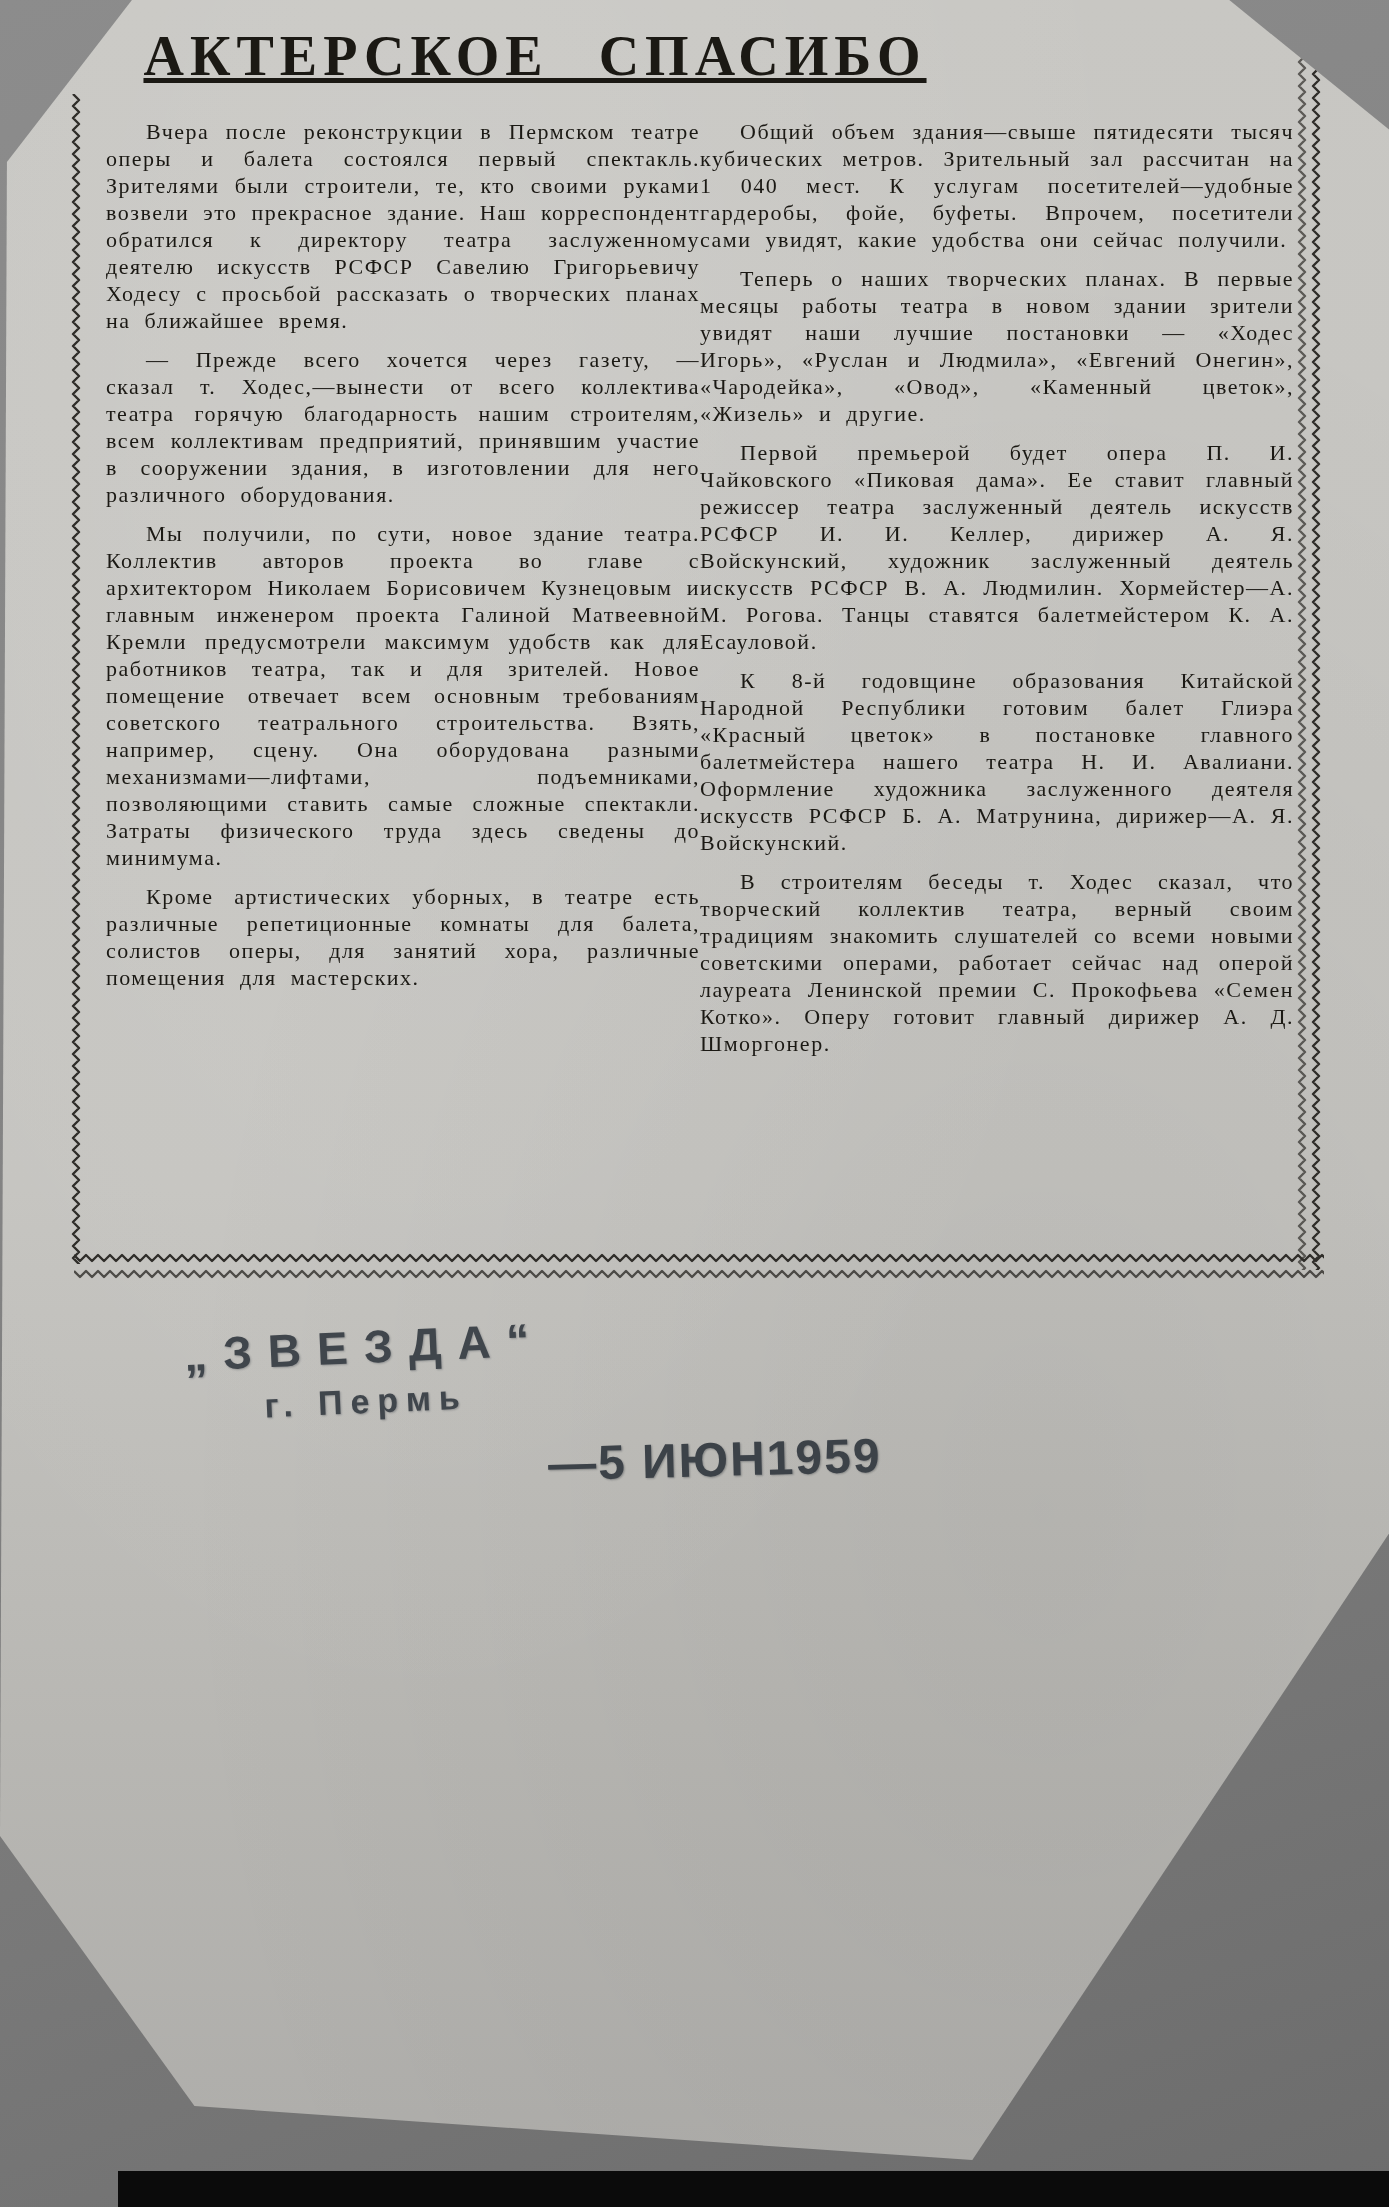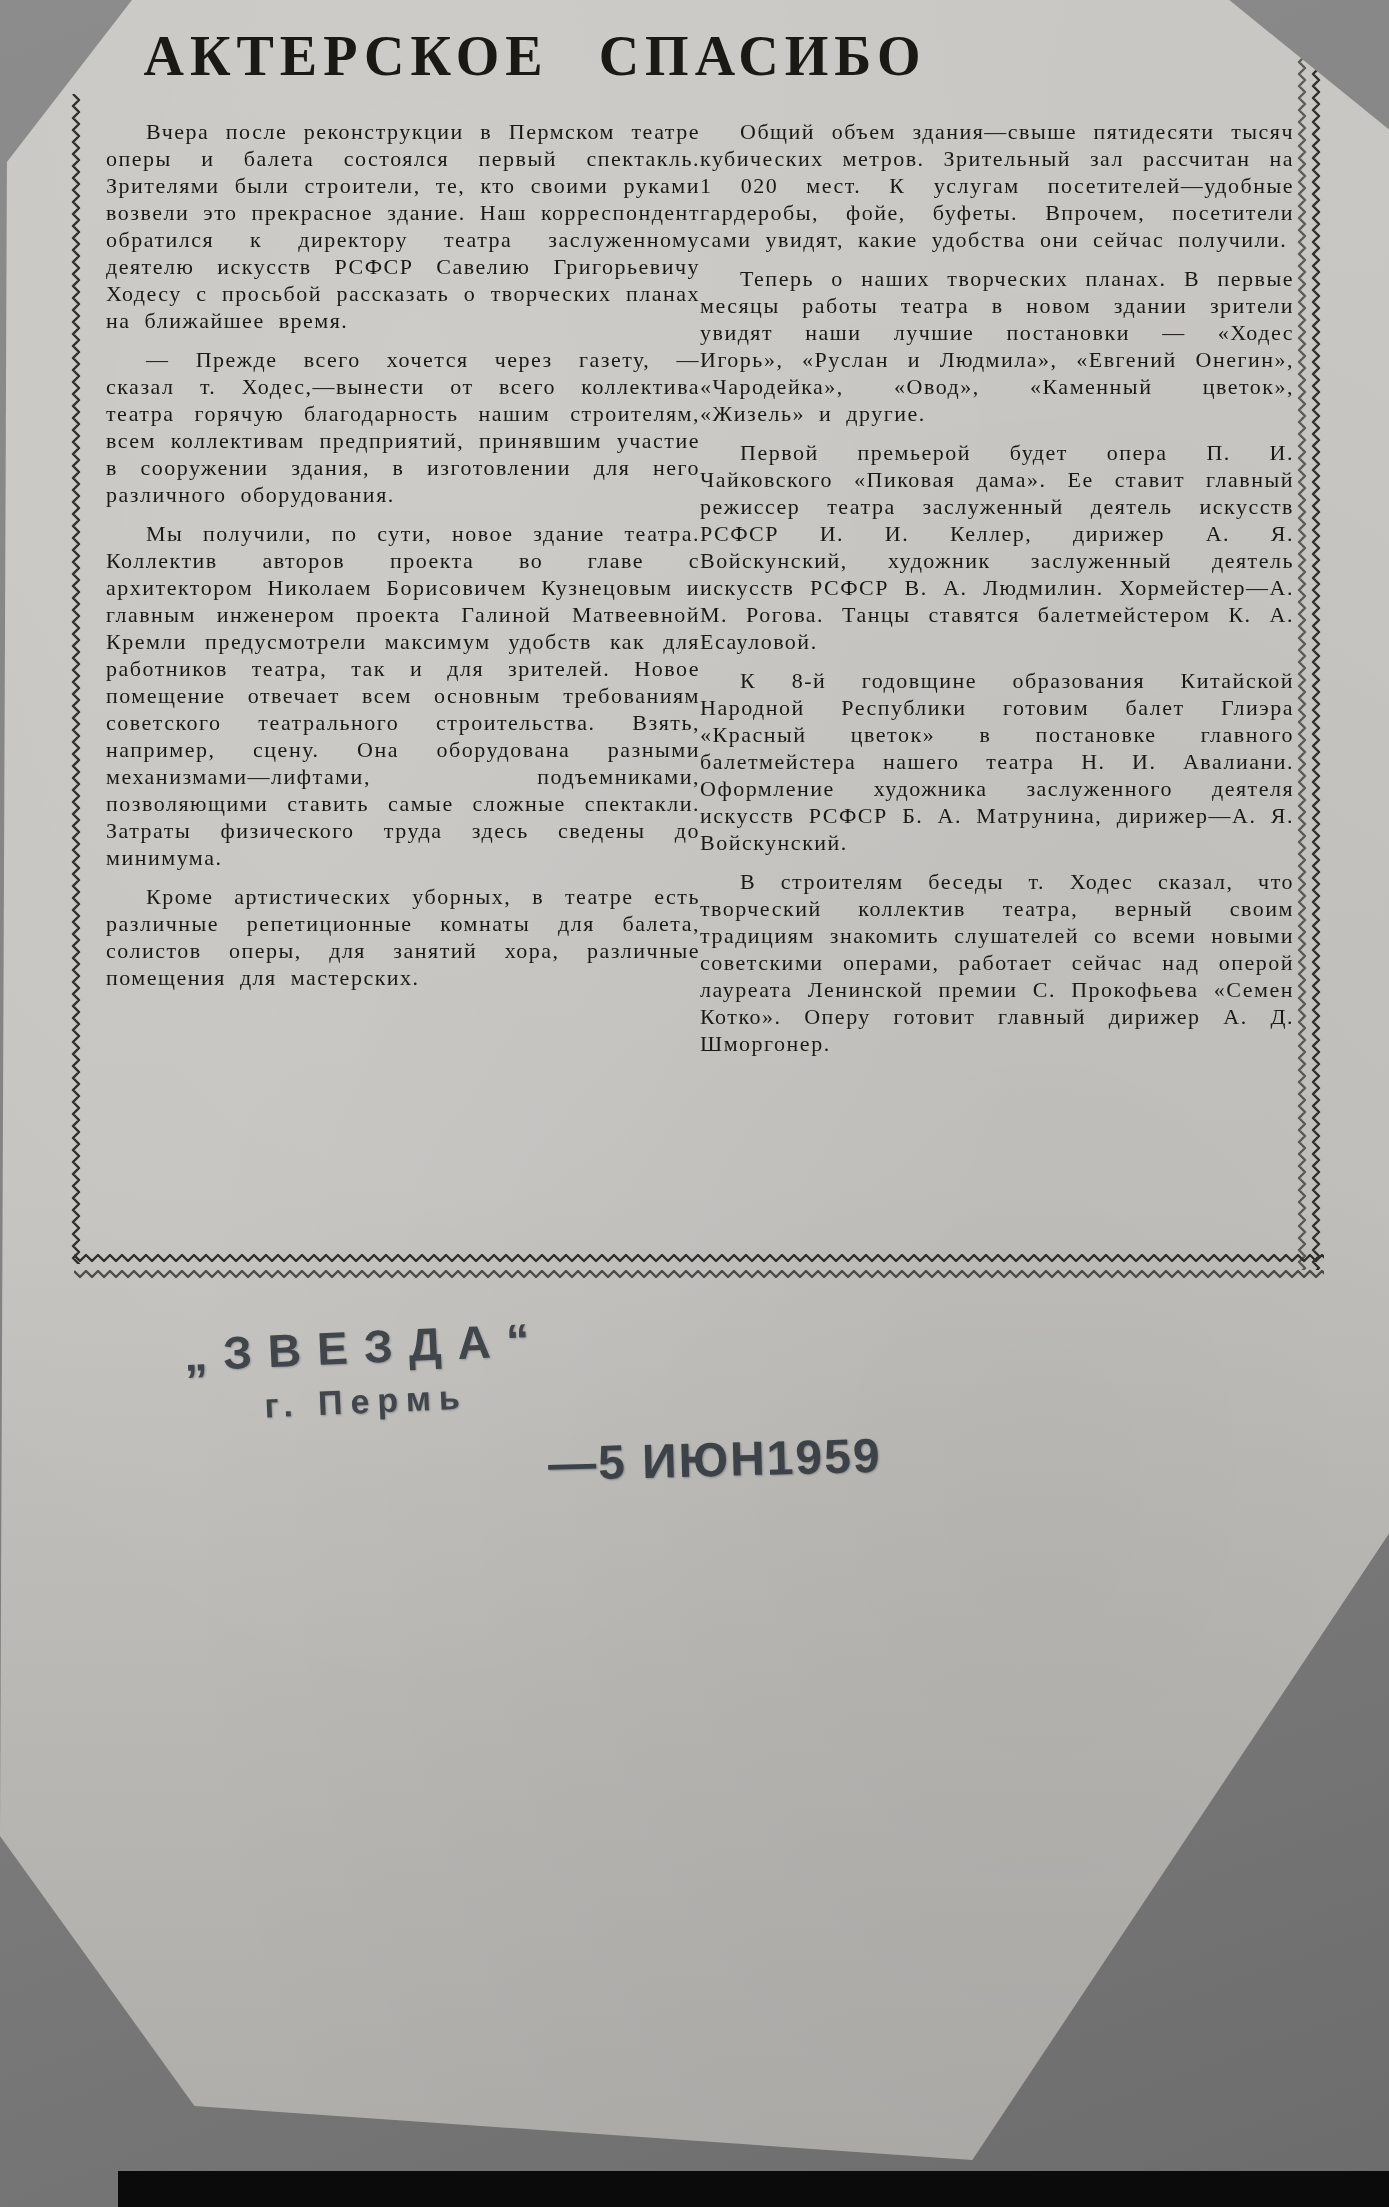--- a/index.html
+++ b/index.html
@@ -23,20 +23,21 @@
     position:absolute; left:58px; top:6px;
     width:1280px; height:1272px;
     color: var(--ink,#1b1914);
   }
   h1.title {
     width:900px; margin:18px 0 0 27px;
     text-align:center;
     font-size:56px; font-weight:bold;
     letter-spacing:6px; word-spacing:30px;
     color: var(--ink,#17150f);
+    text-decoration: underline;
   }
   .cols {
     display:flex; 
     margin:30px 44px 0 48px;
   }
   .col { flex:1; min-width:0; }
   .col p {
     font-size:22px; line-height:27px;
     letter-spacing:1.5px; word-spacing:7px;
     text-align:justify; text-indent:40px;
@@ -100,21 +101,21 @@
     <h1 class="title">АКТЕРСКОЕ СПАСИБО</h1>
 
     <div class="cols">
       <div class="col">
         <p>Вчера после реконструкции в Пермском театре оперы и балета состоялся первый спектакль. Зрителями были строители, те, кто своими руками возвели это прекрасное здание. Наш корреспондент обратился к директору театра заслуженному деятелю искусств РСФСР Савелию Григорьевичу Ходесу с просьбой рассказать о творческих планах на ближайшее время.</p>
         <p>— Прежде всего хочется через газету, — сказал т. Ходес,—вынести от всего коллектива театра горячую благодарность нашим строителям, всем коллективам предприятий, принявшим участие в сооружении здания, в изготовлении для него различного оборудования.</p>
         <p>Мы получили, по сути, новое здание театра. Коллектив авторов проекта во главе с архитектором Николаем Борисовичем Кузнецовым и главным инженером проекта Галиной Матвеевной Кремли предусмотрели максимум удобств как для работников театра, так и для зрителей. Новое помещение отвечает всем основным требованиям советского театрального строительства. Взять, например, сцену. Она оборудована разными механизмами—лифтами, подъемниками, позволяющими ставить самые сложные спектакли. Затраты физического труда здесь сведены до минимума.</p>
         <p>Кроме артистических уборных, в театре есть различные репетиционные комнаты для балета, солистов оперы, для занятий хора, различные помещения для мастерских.</p>
       </div>
       <div class="col">
-        <p>Общий объем здания—свыше пятидесяти тысяч кубических метров. Зрительный зал рассчитан на 1 020 мест. К услугам посетителей—удобные гардеробы, фойе, буфеты. Впрочем, посетители сами увидят, какие удобства они сейчас получили.</p>
+        <p>Общий объем здания—свыше пятидесяти тысяч кубических метров. Зрительный зал рассчитан на 1 040 мест. К услугам посетителей—удобные гардеробы, фойе, буфеты. Впрочем, посетители сами увидят, какие удобства они сейчас получили.</p>
         <p>Теперь о наших творческих планах. В первые месяцы работы театра в новом здании зрители увидят наши лучшие постановки — «Ходес Игорь», «Руслан и Людмила», «Евгений Онегин», «Чародейка», «Овод», «Каменный цветок», «Жизель» и другие.</p>
         <p>Первой премьерой будет опера П. И. Чайковского «Пиковая дама». Ее ставит главный режиссер театра заслуженный деятель искусств РСФСР И. И. Келлер, дирижер А. Я. Войскунский, художник заслуженный деятель искусств РСФСР В. А. Людмилин. Хормейстер—А. М. Рогова. Танцы ставятся балетмейстером К. А. Есауловой.</p>
         <p>К 8-й годовщине образования Китайской Народной Республики готовим балет Глиэра «Красный цветок» в постановке главного балетмейстера нашего театра Н. И. Авалиани. Оформление художника заслуженного деятеля искусств РСФСР Б. А. Матрунина, дирижер—А. Я. Войскунский.</p>
         <p>В строителям беседы т. Ходес сказал, что творческий коллектив театра, верный своим традициям знакомить слушателей со всеми новыми советскими операми, работает сейчас над оперой лауреата Ленинской премии С. Прокофьева «Семен Котко». Оперу готовит главный дирижер А. Д. Шморгонер.</p>
       </div>
     </div>
   </div>
 
   <div class="stamp">
     <div class="stamp-name">„ЗВЕЗДА“</div>

